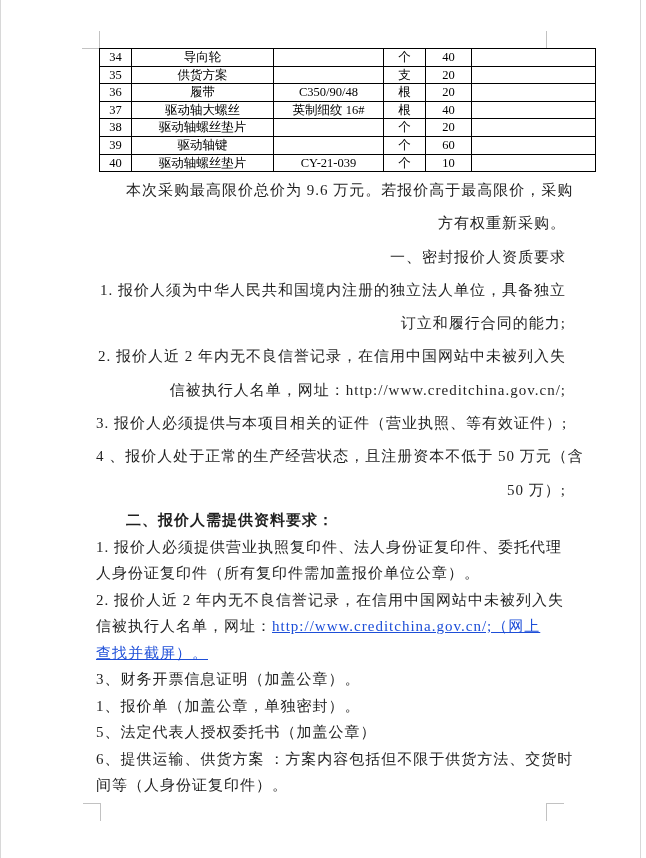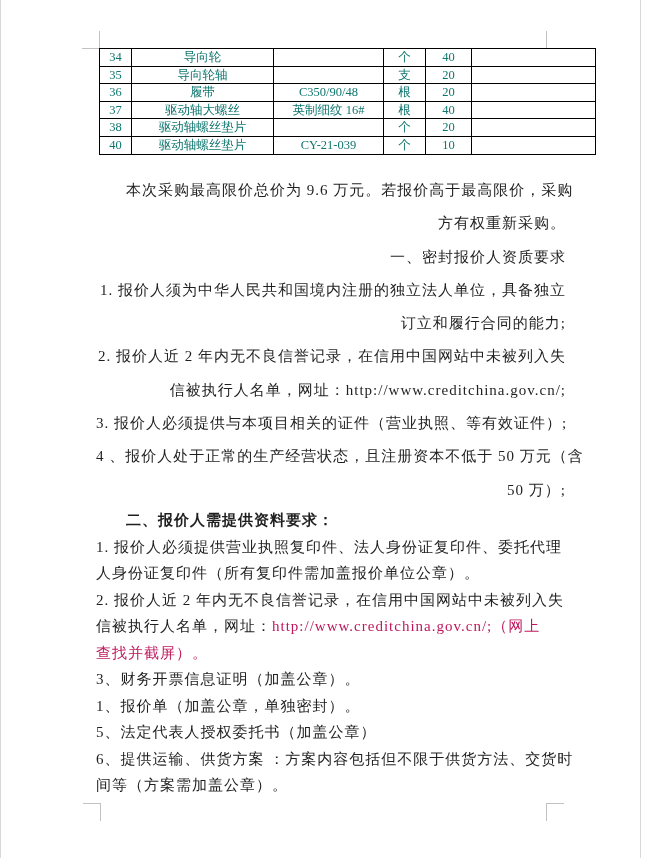--- a/index.html
+++ b/index.html
@@ -44,21 +44,21 @@
     table-layout: fixed;
   }
   table.parts td {
     border: 1px solid #000000;
     height: 16.6px;
     padding: 0;
     font-size: 12.5px;
     line-height: 1;
     text-align: center;
     vertical-align: middle;
-    color: #0f766e;
+    color: #000000;
     overflow: hidden;
     white-space: nowrap;
   }
   .col-no   { width: 32px;  }
   .col-name { width: 142px; }
   .col-spec { width: 110px; }
   .col-unit { width: 42px;  }
   .col-qty  { width: 46px;  }
   .col-note { width: 124px; }
 
@@ -73,21 +73,22 @@
   .ln {
     font-size: 15px;
     letter-spacing: 1px;
     white-space: nowrap;
   }
   .block-a .ln { height: 33.3px; line-height: 33.3px; text-align: right; }
   .block-b .ln { height: 26.5px; line-height: 26.5px; }
   .ind  { padding-left: 30px; }
   .bold { font-weight: bold; }
   .link {
-    color: #be185d;
+    color: #1d4ed8;
+    text-decoration: underline;
     cursor: pointer;
   }
 </style>
 </head>
 <body>
 
 <div class="page">
 
   <div class="edge-line edge-left"></div>
   <div class="edge-line edge-right"></div>
@@ -110,21 +111,21 @@
       <tr>
         <td>34</td>
         <td>导向轮</td>
         <td></td>
         <td>个</td>
         <td>40</td>
         <td></td>
       </tr>
       <tr>
         <td>35</td>
-        <td>导向轮轴</td>
+        <td>供货方案</td>
         <td></td>
         <td>支</td>
         <td>20</td>
         <td></td>
       </tr>
       <tr>
         <td>36</td>
         <td>履带</td>
         <td>C350/90/48</td>
         <td>根</td>
@@ -138,20 +139,28 @@
         <td>根</td>
         <td>40</td>
         <td></td>
       </tr>
       <tr>
         <td>38</td>
         <td>驱动轴螺丝垫片</td>
         <td></td>
         <td>个</td>
         <td>20</td>
+        <td></td>
+      </tr>
+      <tr>
+        <td>39</td>
+        <td>驱动轴键</td>
+        <td></td>
+        <td>个</td>
+        <td>60</td>
         <td></td>
       </tr>
       <tr>
         <td>40</td>
         <td>驱动轴螺丝垫片</td>
         <td>CY-21-039</td>
         <td>个</td>
         <td>10</td>
         <td></td>
       </tr>
@@ -179,16 +188,16 @@
     <div class="ln">
       <span>信被执行人名单，网址：</span><span class="link">http://www.creditchina.gov.cn/;（网上</span>
     </div>
     <div class="ln">
       <span class="link">查找并截屏）。</span>
     </div>
     <div class="ln">3、财务开票信息证明（加盖公章）。</div>
     <div class="ln">1、报价单（加盖公章，单独密封）。</div>
     <div class="ln">5、法定代表人授权委托书（加盖公章）</div>
     <div class="ln">6、提供运输、供货方案 ：方案内容包括但不限于供货方法、交货时</div>
-    <div class="ln">间等（方案需加盖公章）。</div>
+    <div class="ln">间等（人身份证复印件）。</div>
   </div>
 
 </div>
 
 </body></html>

